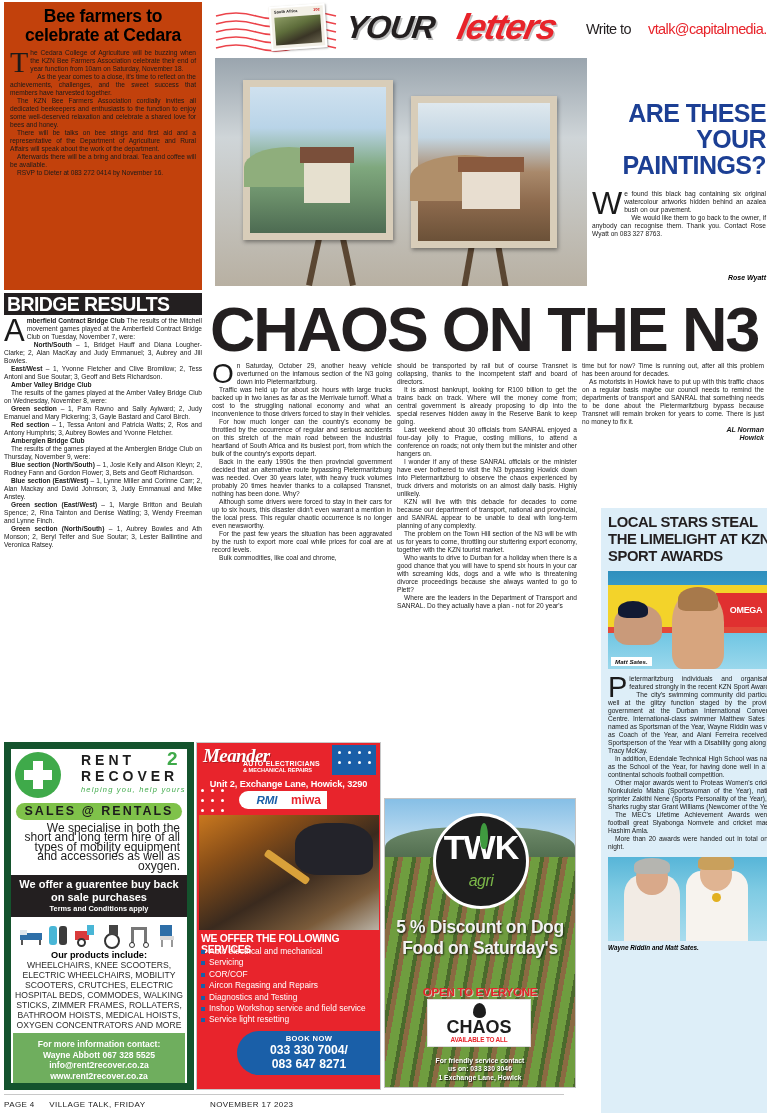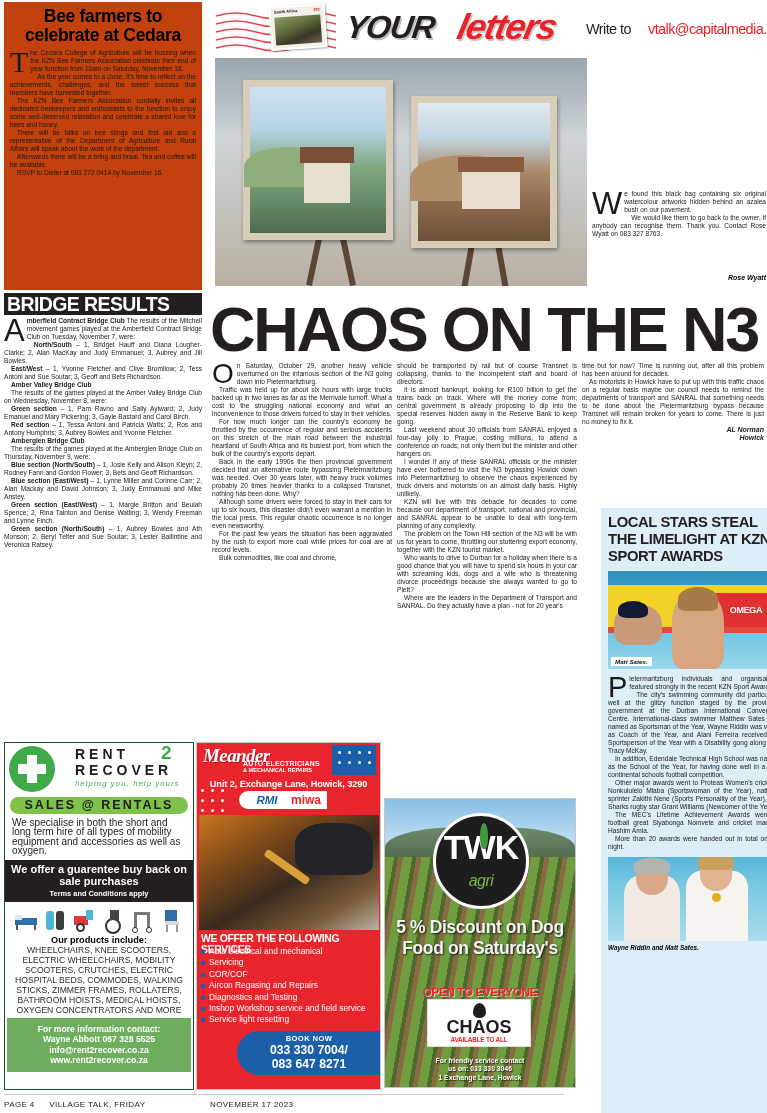--- a/index.html
+++ b/index.html
@@ -221,21 +221,21 @@
     background: #c9a05c; border-radius: 50% 50% 20% 20%; }
   .medal { position:absolute; left: 104px; top: 36px; width: 9px; height: 9px;
     background: #e2b021; border-radius: 50%; }
   #riddin-cap {
     margin-top: 3px; font-size: 6.4px; font-weight: bold; font-style: italic;
   }
 
   
   #r2r {
     position: absolute; left: 4px; top: 742px; width: 190px; height: 348px;
-    border: 1px solid #14532d; background: #fff; overflow: hidden;
+    border: 7px solid #14532d; background: #fff; overflow: hidden;
   }
   #r2r-logo-row { position: relative; height: 52px; padding: 4px 4px 0 4px; }
   #r2r-cross {
     position: absolute; left: 4px; top: 3px; width: 46px; height: 46px;
     background: #3faa4a; border-radius: 50%;
   }
   #r2r-cross:before, #r2r-cross:after {
     content:""; position: absolute; background: #fff;
   }
   #r2r-cross:before { left: 18px; top: 9px; width: 10px; height: 28px; }
@@ -255,21 +255,21 @@
   #r2r-tag {
     position: absolute; left: 70px; top: 36px;
     font-size: 7.5px; font-style: italic; color: #3faa4a; letter-spacing: 1.2px;
   }
   #r2r-sales {
     margin: 2px 5px 0 5px; height: 17px; background: #7fc24a; border-radius: 9px;
     text-align: center; font-size: 12.5px; font-weight: bold; line-height: 17px;
     letter-spacing: 2px; color: #1d1d1d;
   }
   #r2r-spec {
-    padding: 4px 7px; font-size: 10px; line-height: 9.4px; text-align: left;
+    padding: 4px 7px; font-size: 12px; line-height: 9.4px; text-align: right;
     color: #1d1d1d;
   }
   #r2r-guar {
     background: #231f20; color: #fff; text-align: center; padding: 3px 4px 4px 4px;
   }
   #r2r-guar .big { font-size: 11px; font-weight: bold; line-height: 12.5px; }
   #r2r-guar .small { font-size: 7.4px; font-weight: bold; margin-top: 1px; }
   #r2r-icons {
     display: flex; justify-content: space-around; align-items: flex-end;
     height: 32px; padding: 4px 6px 2px 6px;
@@ -493,20 +493,21 @@
       <div style="position:absolute;left:54px;top:72px;width:46px;height:44px;background:#e6e0cf;"></div>
       <div style="position:absolute;left:50px;top:60px;width:54px;height:16px;background:#7a4f3a;"></div>
     </div>
     <div class="painting" id="pa2">
       <div class="hill" style="left:-8px;top:52px;width:110px;height:46px;background:#b08f6a;"></div>
       <div style="position:absolute;left:44px;top:66px;width:58px;height:40px;background:#e8ded0;"></div>
       <div style="position:absolute;left:40px;top:54px;width:66px;height:15px;background:#8a5a3e;"></div>
     </div>
   </div>
 
+  <div id="paint-head">ARE THESE YOUR PAINTINGS?</div>
   <div id="paint-body" class="body-txt">
     <p class="noind"><span class="dropcap-w">W</span><span>e found this black bag containing six original watercolour artworks hidden behind an azalea bush on our pavement.</span></p>
     <p>We would like them to go back to the owner, if anybody can recognise them. Thank you. Contact Rose Wyatt on 083 327 8763.</p>
   </div>
   <div id="paint-sign">Rose Wyatt</div>
 
   <div id="chaos-head">CHAOS ON THE N3</div>
 
   <div class="col body-txt" id="chaos-c1">
     <p class="noind"><span class="dropcap-o">O</span><span>n Saturday, October 29, another heavy vehicle overturned on the infamous section of the N3 going down into Pietermaritzburg.</span></p>

